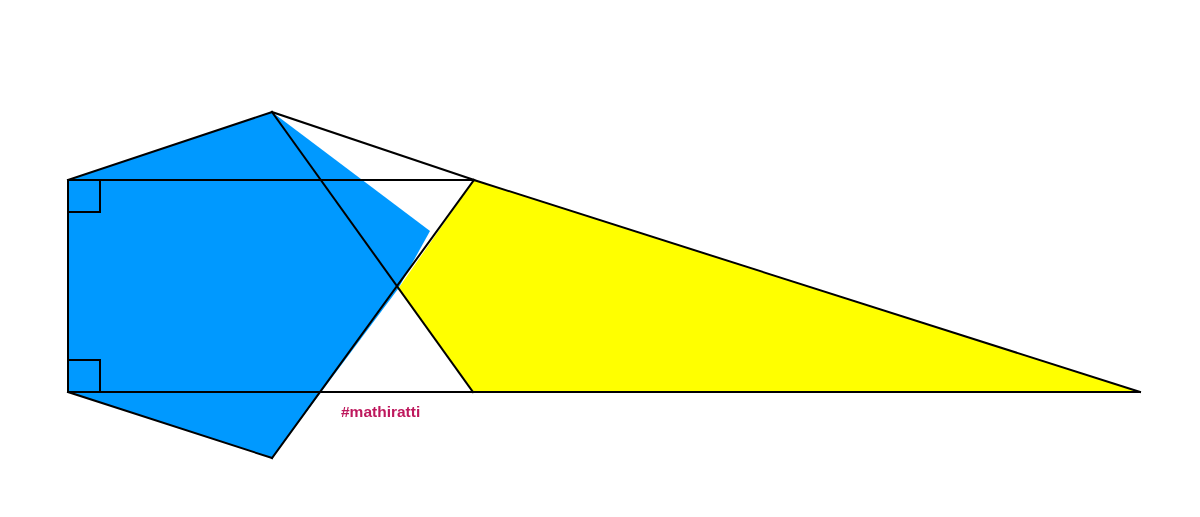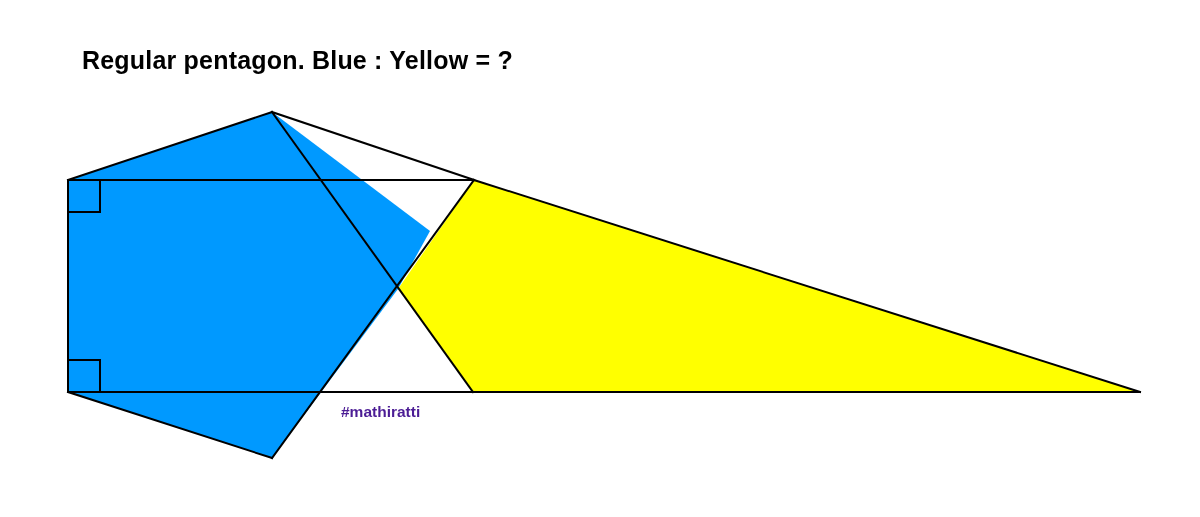--- a/index.html
+++ b/index.html
@@ -31,38 +31,37 @@
     color: #000000;
     letter-spacing: 0.2px;
     white-space: nowrap;
   }
   #watermark {
     position: absolute;
     left: 341px;
     top: 403px;
     font-size: 15.5px;
     font-weight: bold;
-    color: #4c1d95;
+    color: #be185d;
     white-space: nowrap;
   }
   svg.figure {
     position: absolute;
     left: 0;
     top: 0;
     width: 1200px;
     height: 517px;
     display: block;
   }
 </style>
 </head>
 <body>
 
 <div id="stage">
 
-  <div id="title">Regular pentagon. Blue : Yellow = ?</div>
 
   <svg class="figure" viewBox="0 0 1200 517" xmlns="http://www.w3.org/2000/svg">
 
     <polygon fill="#0099ff" stroke="none" points="68,180 272,112 430,231 398,289 272,458 68,392"></polygon>
 
     <polygon fill="#ffff00" stroke="none" points="474,180 1140,392 473,392 398,289"></polygon>
 
     <g stroke="#000000" stroke-width="2" fill="none" stroke-linecap="square">
       <line x1="68" y1="180" x2="474" y2="180"></line>
       <line x1="68" y1="392" x2="1140" y2="392"></line>

